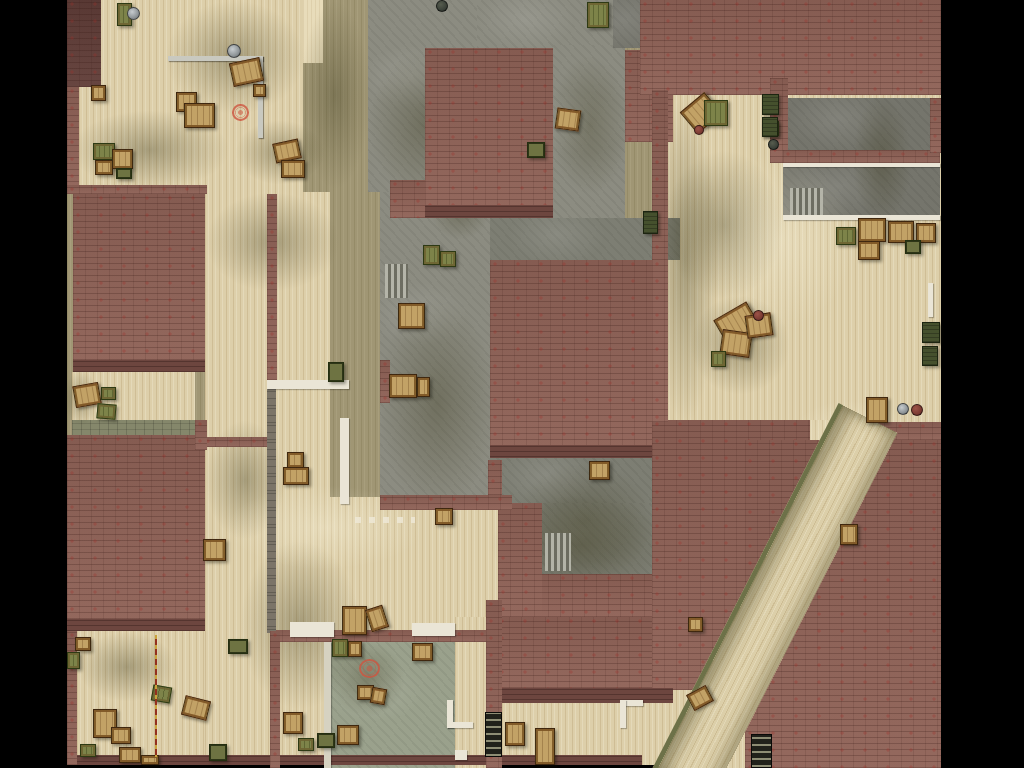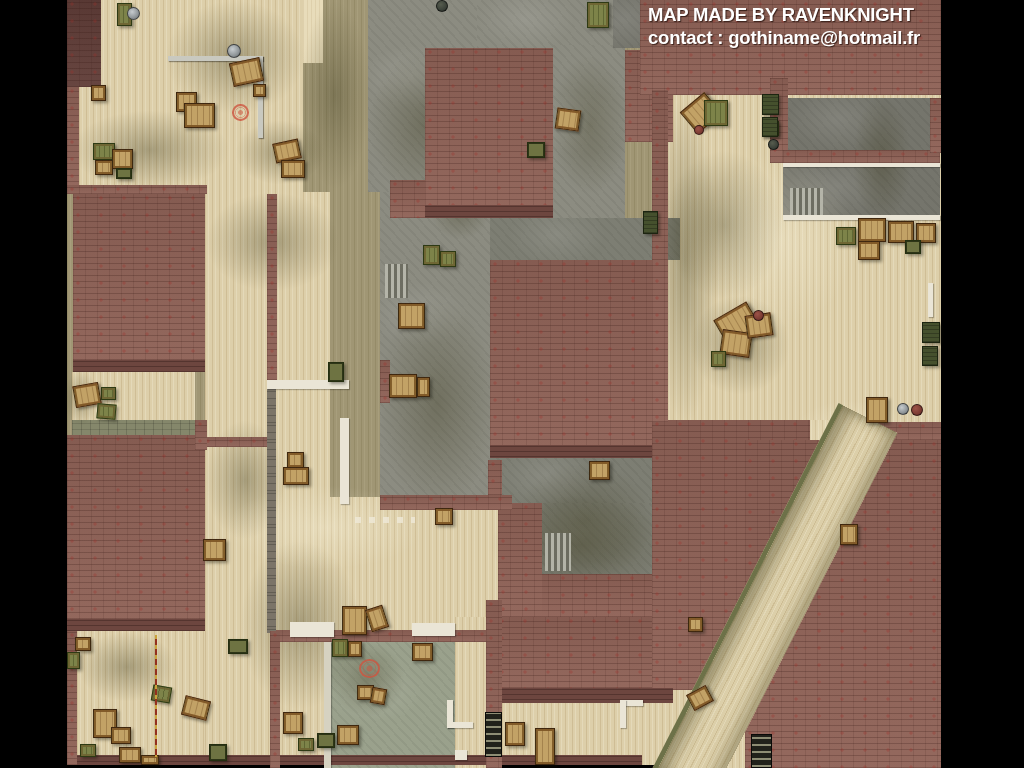--- a/index.html
+++ b/index.html
@@ -280,17 +280,13 @@
       <div class="px barrel maroon" style="left: 753px; top: 310px; width: 11px; height: 11px;"></div>
       <div class="px barrel gray" style="left: 897px; top: 403px; width: 12px; height: 12px;"></div>
       <div class="px barrel maroon" style="left: 911px; top: 404px; width: 12px; height: 12px;"></div>
       <div class="px barrel dark" style="left: 436px; top: 0px; width: 12px; height: 12px;"></div>
       <div class="px ladder" style="left: 485px; top: 712px; width: 17px; height: 45px;"></div>
       <div class="px ladder" style="left: 751px; top: 734px; width: 21px; height: 34px;"></div>
       <div class="px hazard" style="left: 155px; top: 635px; width: 2px; height: 122px;"></div>
       <div class="px marker" style="left: 232px; top: 104px; width: 17px; height: 17px;"></div>
       <div class="px marker" style="left: 359px; top: 659px; width: 21px; height: 19px;"></div>
     </div>
-  <div id="credits">
-    <div>MAP MADE BY RAVENKNIGHT</div>
-    <div>contact : gothiname@hotmail.fr</div>
-  </div>
 </div>
 
 </body></html>

